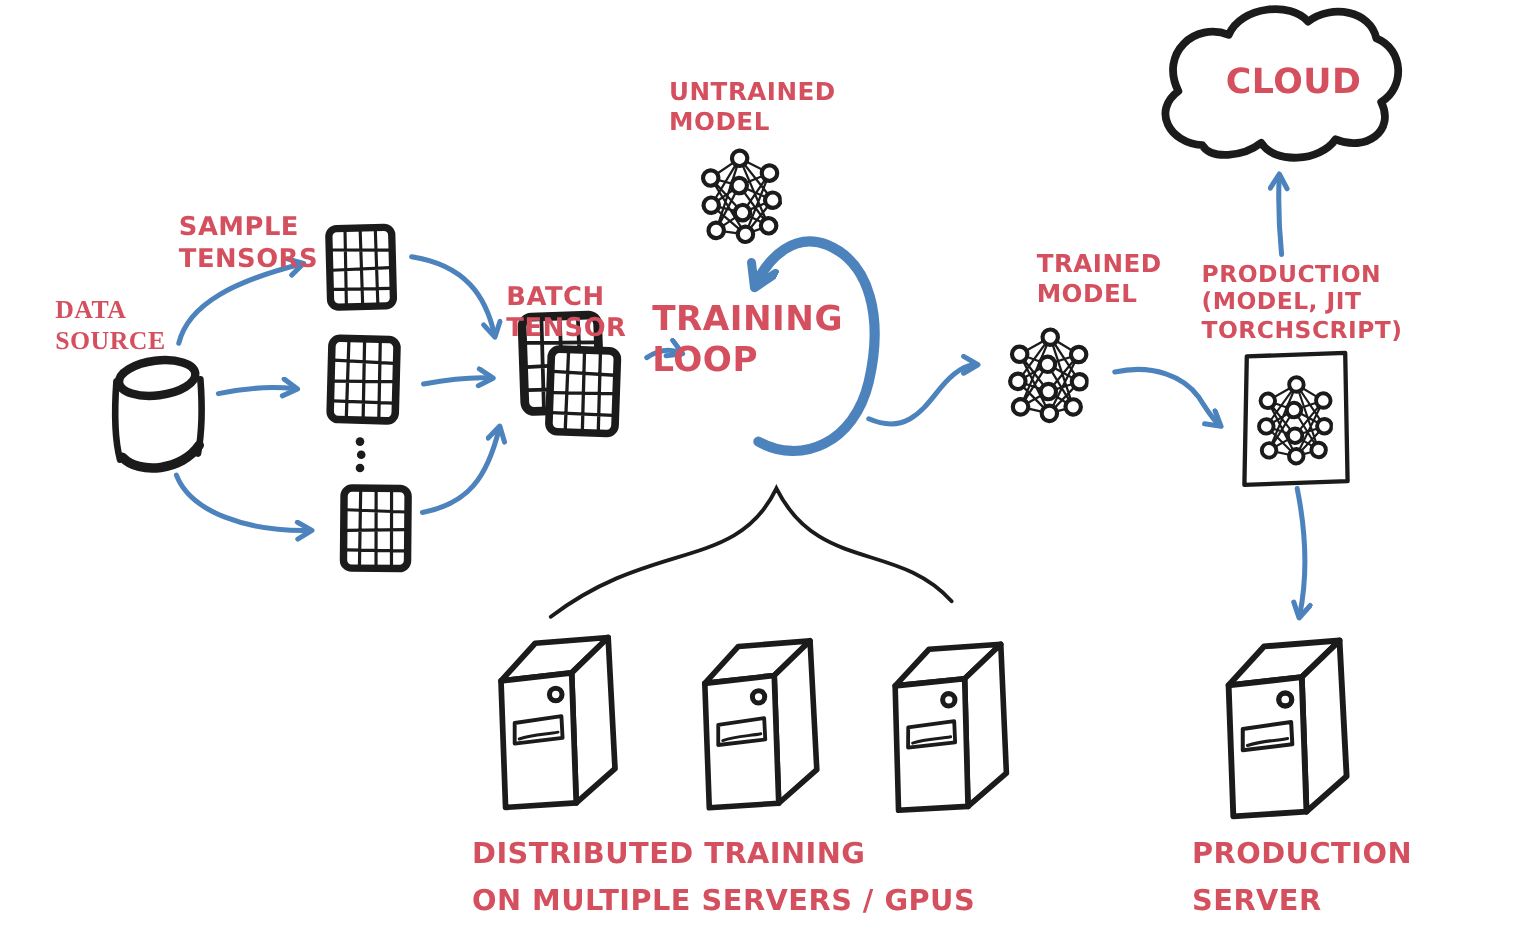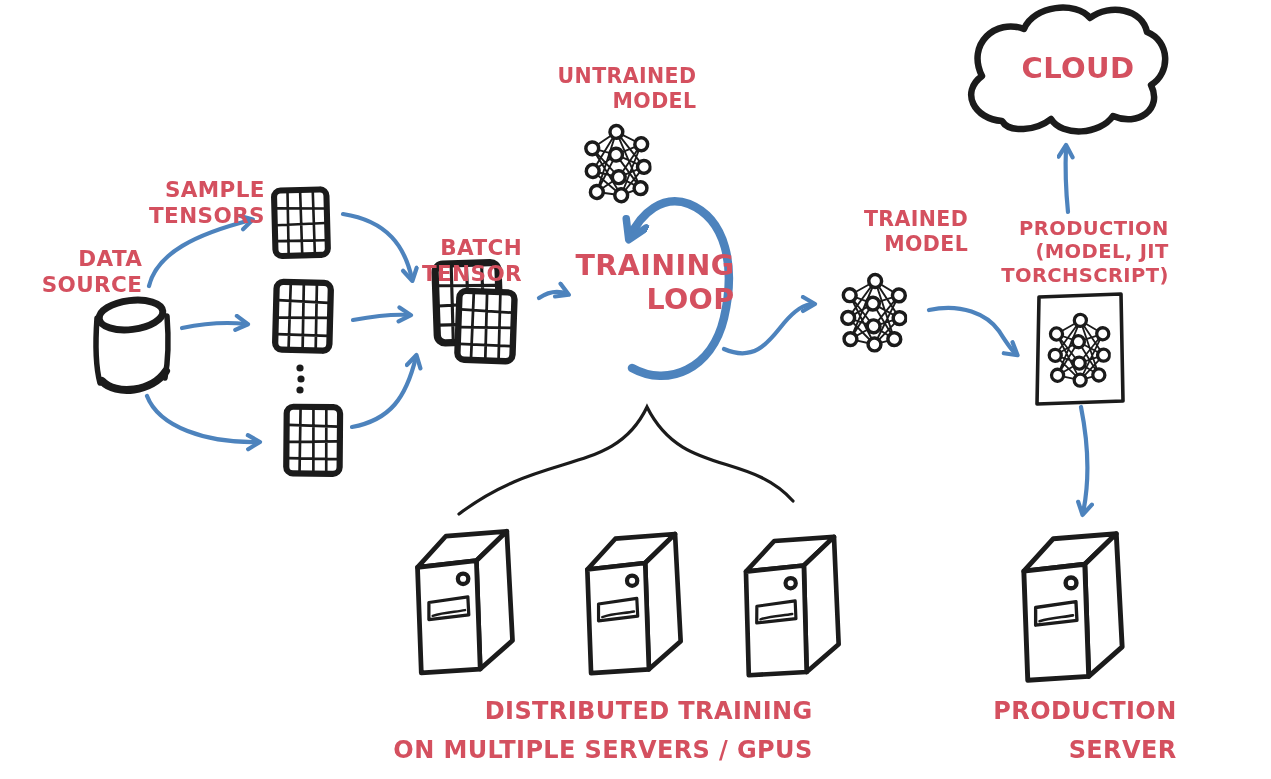--- a/index.html
+++ b/index.html
@@ -8,21 +8,21 @@
     width:1271px;height:779px;
     background:#ffffff;
     overflow:hidden;
     font-family:"DejaVu Sans","Liberation Sans",sans-serif;
   }
   .sketch{position:absolute;left:0;top:0;}
   .lbl{
     position:absolute;
     color:#d4505f;
     font-weight:bold;
-    text-align:right;
+    text-align:left;
     letter-spacing:.4px;
     line-height:1.2;
     transform:translate(-50%,-50%);
     white-space:nowrap;
     z-index:5;
   }
   .f19{font-size:19.5px;}
   .f20{font-size:20.5px;}
   .f21{font-size:21.5px;}
   .f22{font-size:22px;}
@@ -146,36 +146,36 @@
 
     <path d="M632,368 C668,388 712,369 724,318 C736,266 726,219 689,204 C663,194 641,213 630,237" fill="none" stroke="#4d83bd" stroke-width="8.5" stroke-linecap="round" marker-end="url(#ahL)"></path>
   </svg>
 
 
   <div class="lbl f21" style="left:207px;top:203px;">
     <div>SAMPLE</div>
     <div>TENSORS</div>
   </div>
 
-  <div class="lbl f21" style="left:92px;top:272px;">
+  <div class="lbl f21" style="left:92px;top:272px;font-family:Liberation Serif, serif;">
     <div>DATA</div>
     <div>SOURCE</div>
   </div>
 
   <div class="lbl f21" style="left:472px;top:224px;margin-top:37px;">
     <div>BATCH</div>
     <div>TENSOR</div>
   </div>
 
   <div class="lbl f20" style="left:627px;top:89px;">
     <div>UNTRAINED</div>
     <div>MODEL</div>
   </div>
 
-  <div class="lbl f28" style="left:655px;top:283px;">
+  <div class="lbl f28" style="left:623px;top:283px;">
     <div>TRAINING</div>
     <div>LOOP</div>
   </div>
 
   <div class="lbl f20" style="left:880px;top:232px;margin-left:36px;">
     <div>TRAINED</div>
     <div>MODEL</div>
   </div>
 
   <div class="lbl f19" style="left:1085px;top:252px;">

